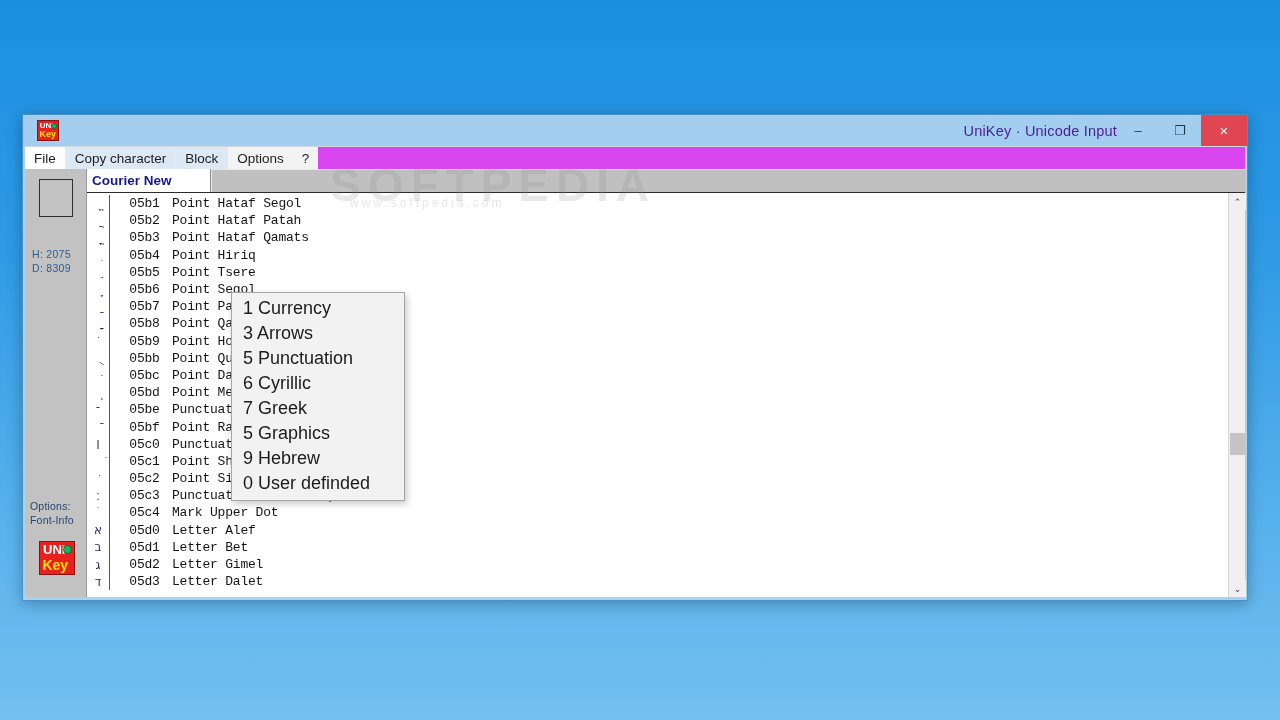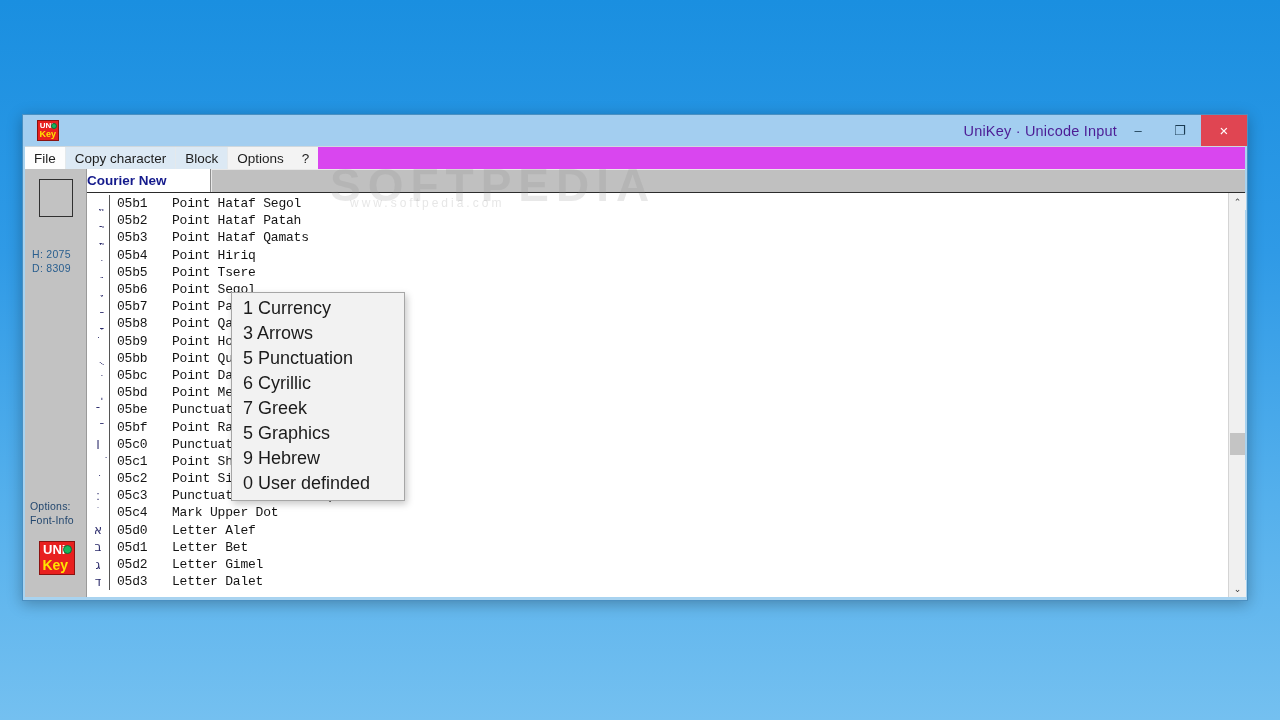--- a/index.html
+++ b/index.html
@@ -180,20 +180,21 @@
     display: flex;
     align-items: stretch;
     background: #ffffff;
     border-bottom: 1px solid #2b2b2b;
     flex-shrink: 0;
   }
   #font-name-cell {
     width: 124px;
     background: #ffffff;
     display: flex; align-items: center;
+    padding-left: 5px;
     font-size: 13.5px;
     font-weight: bold;
     color: #141a8c;
     border-right: 1px solid #8e8e8e;
     flex-shrink: 0;
   }
   #header-band {
     flex: 1;
     background: #c0c0c0;
     border-top: 1px solid #e8e8e8;
@@ -235,20 +236,21 @@
     width: 1px;
     align-self: stretch;
     background: #555;
     flex-shrink: 0;
   }
   .cr-code {
     width: 62px;
     padding-left: 7px;
     flex-shrink: 0;
     letter-spacing: -.2px;
+    text-align: center;
   }
   .cr-desc { letter-spacing: -.2px; }
 
   
   #v-scrollbar {
     width: 17px;
     background: #f0f0f0;
     border-left: 1px solid #d4d4d4;
     position: relative;
     flex-shrink: 0;

